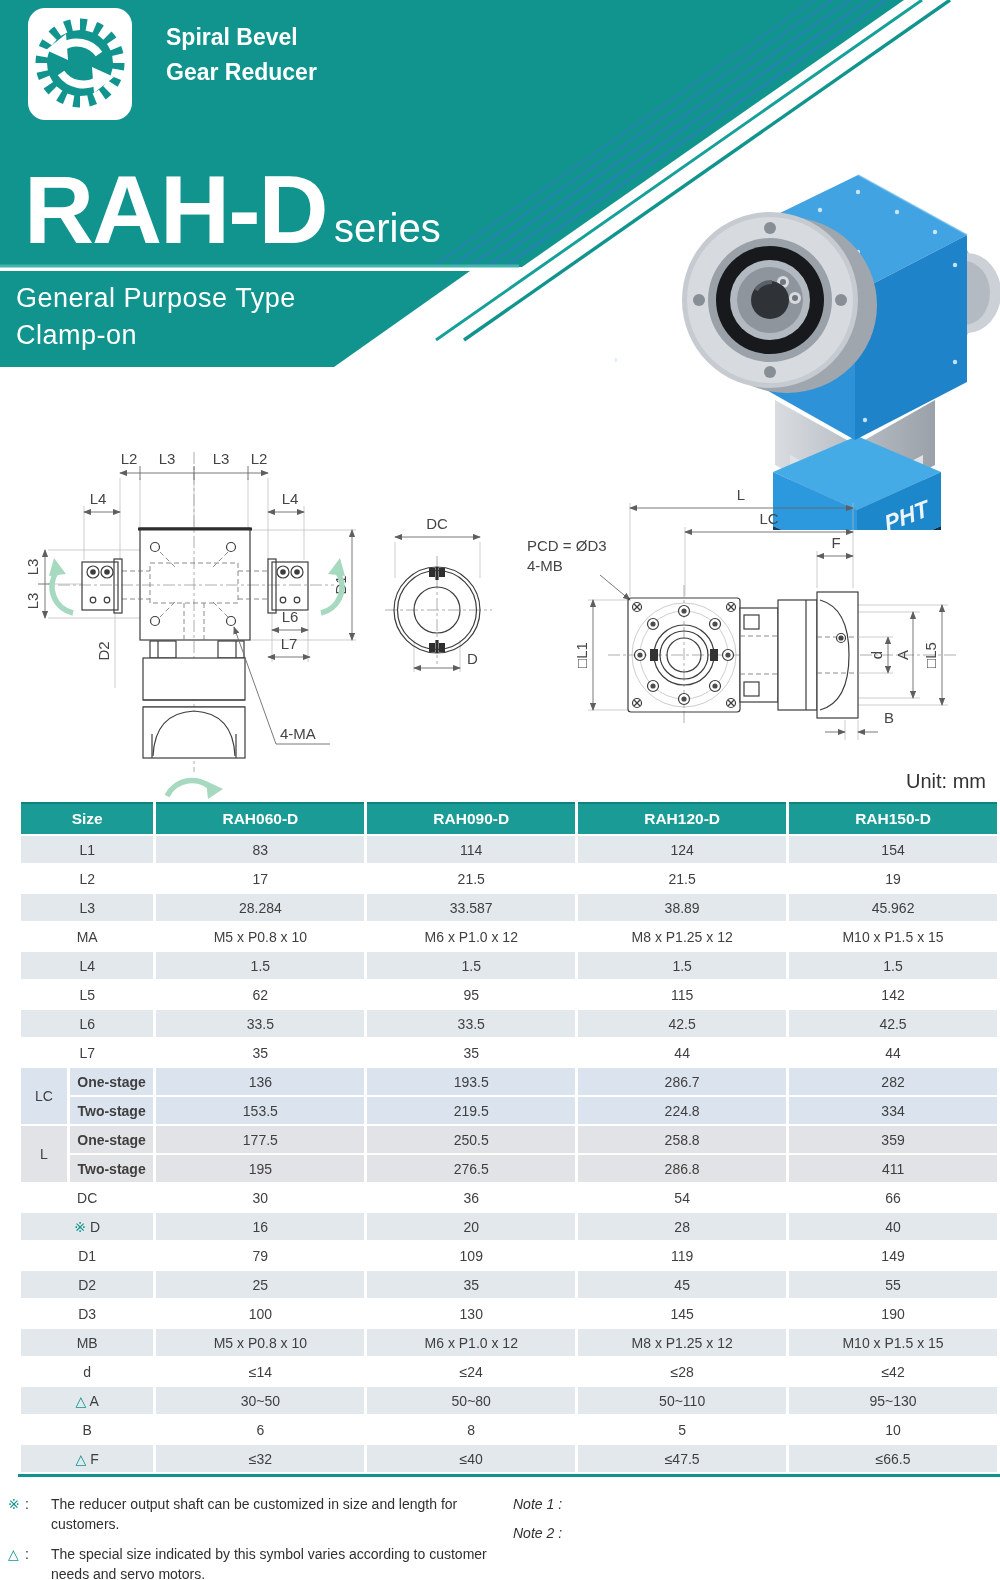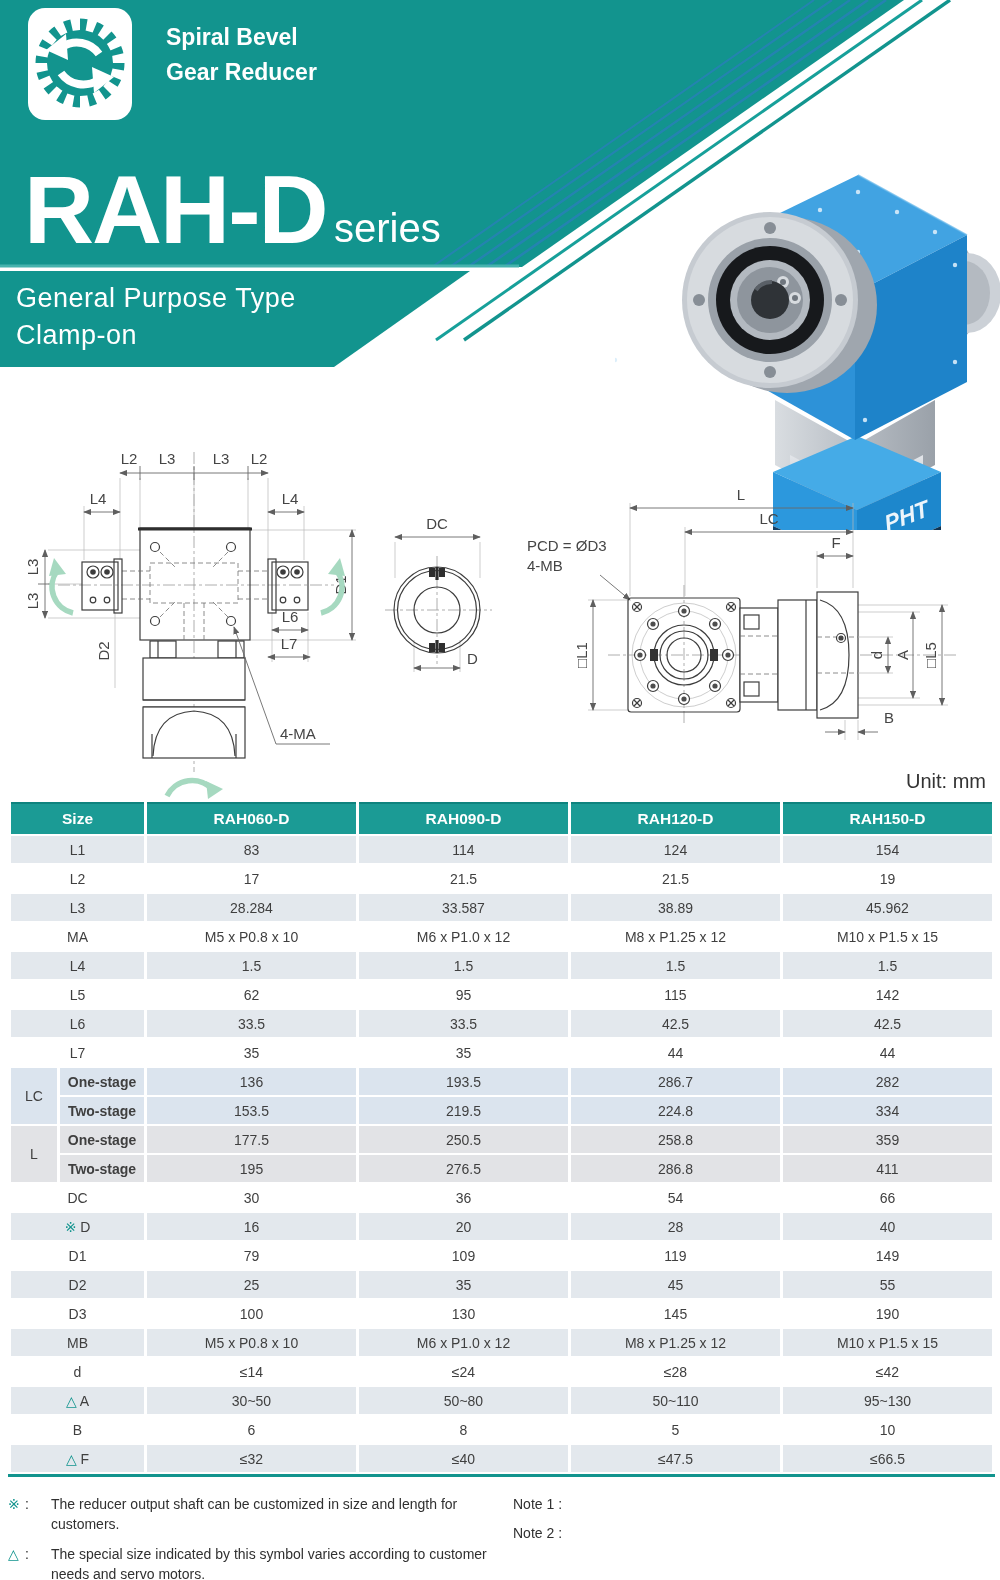--- a/index.html
+++ b/index.html
@@ -20,39 +20,39 @@
   .dim{stroke:#6a6a6a;stroke-width:.9;fill:none;}
   .dd{stroke:#9a9a9a;stroke-width:.8;fill:none;stroke-dasharray:12 3 3 3;}
   .dsh{stroke:#6f6f6f;stroke-width:.8;fill:none;stroke-dasharray:5 3;}
   .dtxt{font:15px "Liberation Sans","DejaVu Sans",sans-serif;fill:#454545;}
   .garr{stroke:#a6d9c0;stroke-width:5.5;fill:none;stroke-linecap:butt;}
   .garrh{fill:#a6d9c0;stroke:none;}
 
   .unit{position:absolute;top:770px;right:14px;font-size:20px;color:#333;}
 
   
-  table.spec{position:absolute;left:8px;top:800px;border-collapse:separate;border-spacing:3px 2px;table-layout:fixed;border-bottom:3px solid #12948e;}
+  table.spec{position:absolute;left:18px;top:800px;border-collapse:separate;border-spacing:3px 2px;table-layout:fixed;border-bottom:3px solid #12948e;}
   table.spec th{background:#1b9b95;color:#fff;font-size:15.5px;font-weight:700;height:30px;padding:0;border-top:2px solid #0e837e;}
   table.spec td{height:27px;padding:0;font-size:14px;color:#3f3f3f;text-align:center;vertical-align:middle;}
   td.shade-a{background:#e3e8ed;}
   td.shade-w{background:#ffffff;}
   td.shade-lc{background:#dbe4ee;}
   td.shade-lg{background:#e2e3e6;}
   td.c-sub{text-align:left;padding-left:9px;font-size:13.5px;font-weight:bold;}
   td.c-group{font-size:14.5px;}
   .sym{color:#12948e;font-family:"DejaVu Sans",sans-serif;}
 
   
   .notes{position:absolute;left:8px;top:1494px;width:984px;display:flex;font-size:14px;color:#303030;}
   .notes-left{width:505px;}
   .notes-right{width:479px;}
   .note{display:flex;margin-bottom:9px;line-height:1.45;}
   .nsym{color:#12948e;width:17px;flex:0 0 17px;font-family:"DejaVu Sans",sans-serif;}
   .ncolon{width:13px;flex:0 0 13px;}
-  .nlabel{width:62px;flex:0 0 62px;white-space:nowrap;}
+  .nlabel{width:62px;flex:0 0 62px;white-space:nowrap;font-style:italic;}
   .ntext{flex:1;padding-left:2px;margin-left:11px;}
 </style>
 </head>
 <body>
 
 <div class="page">
 
   <svg class="abs" style="left:0;top:0" width="1000" height="430" viewBox="0 0 1000 430">
     <defs>
       <clipPath id="mainclip">

